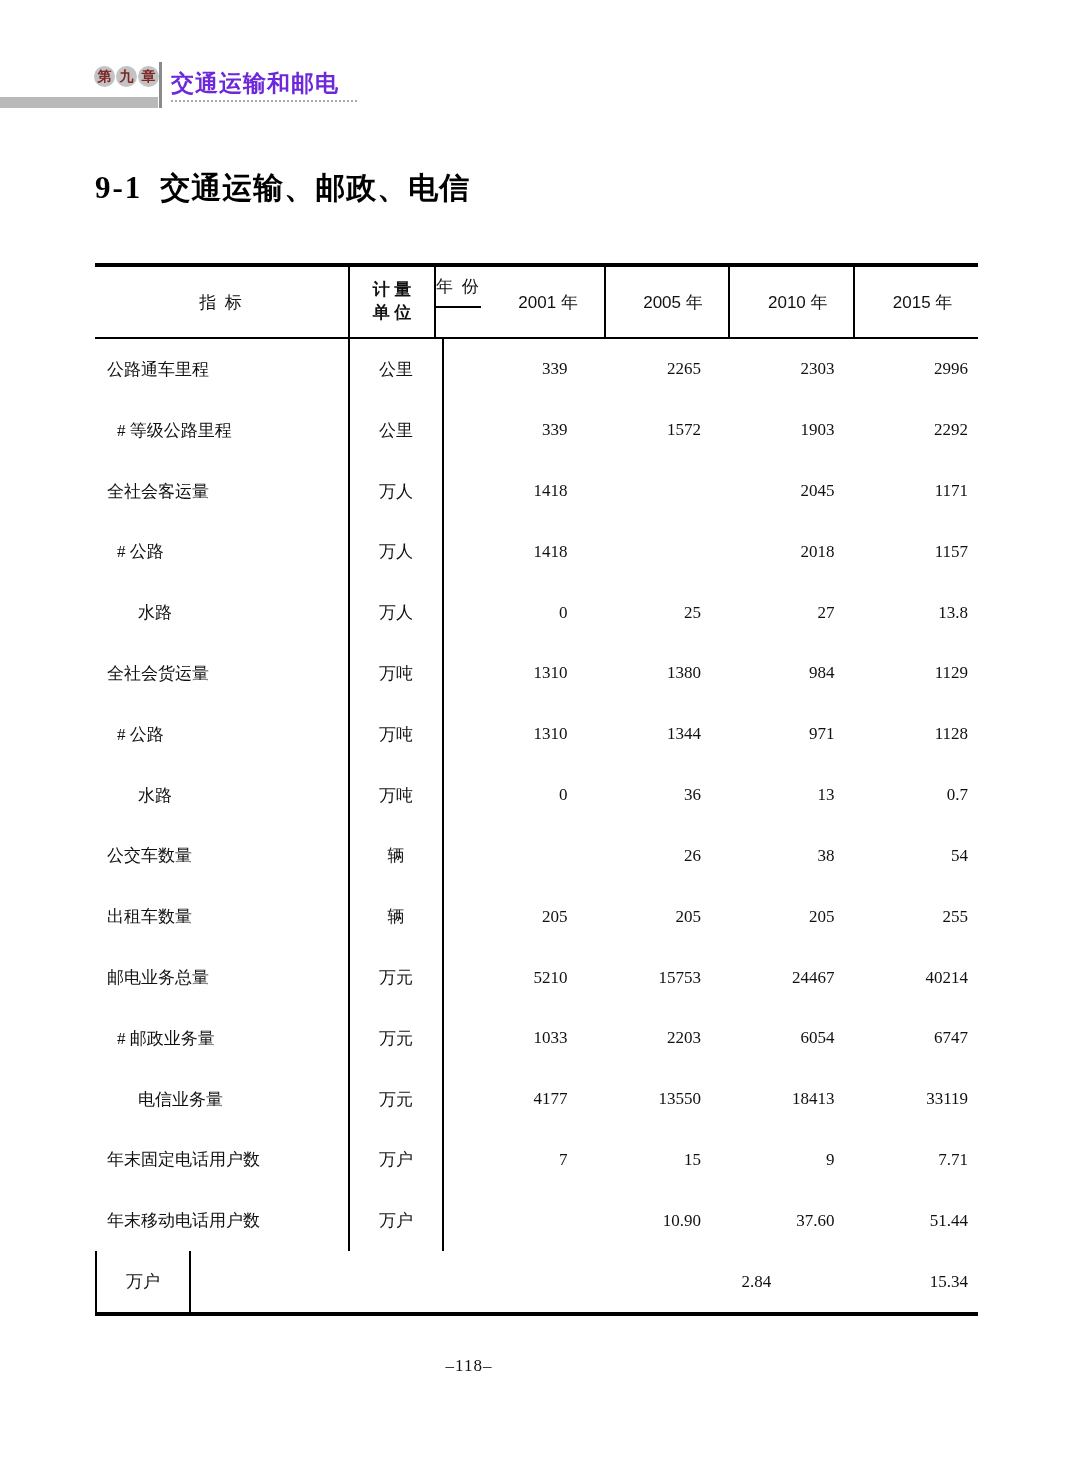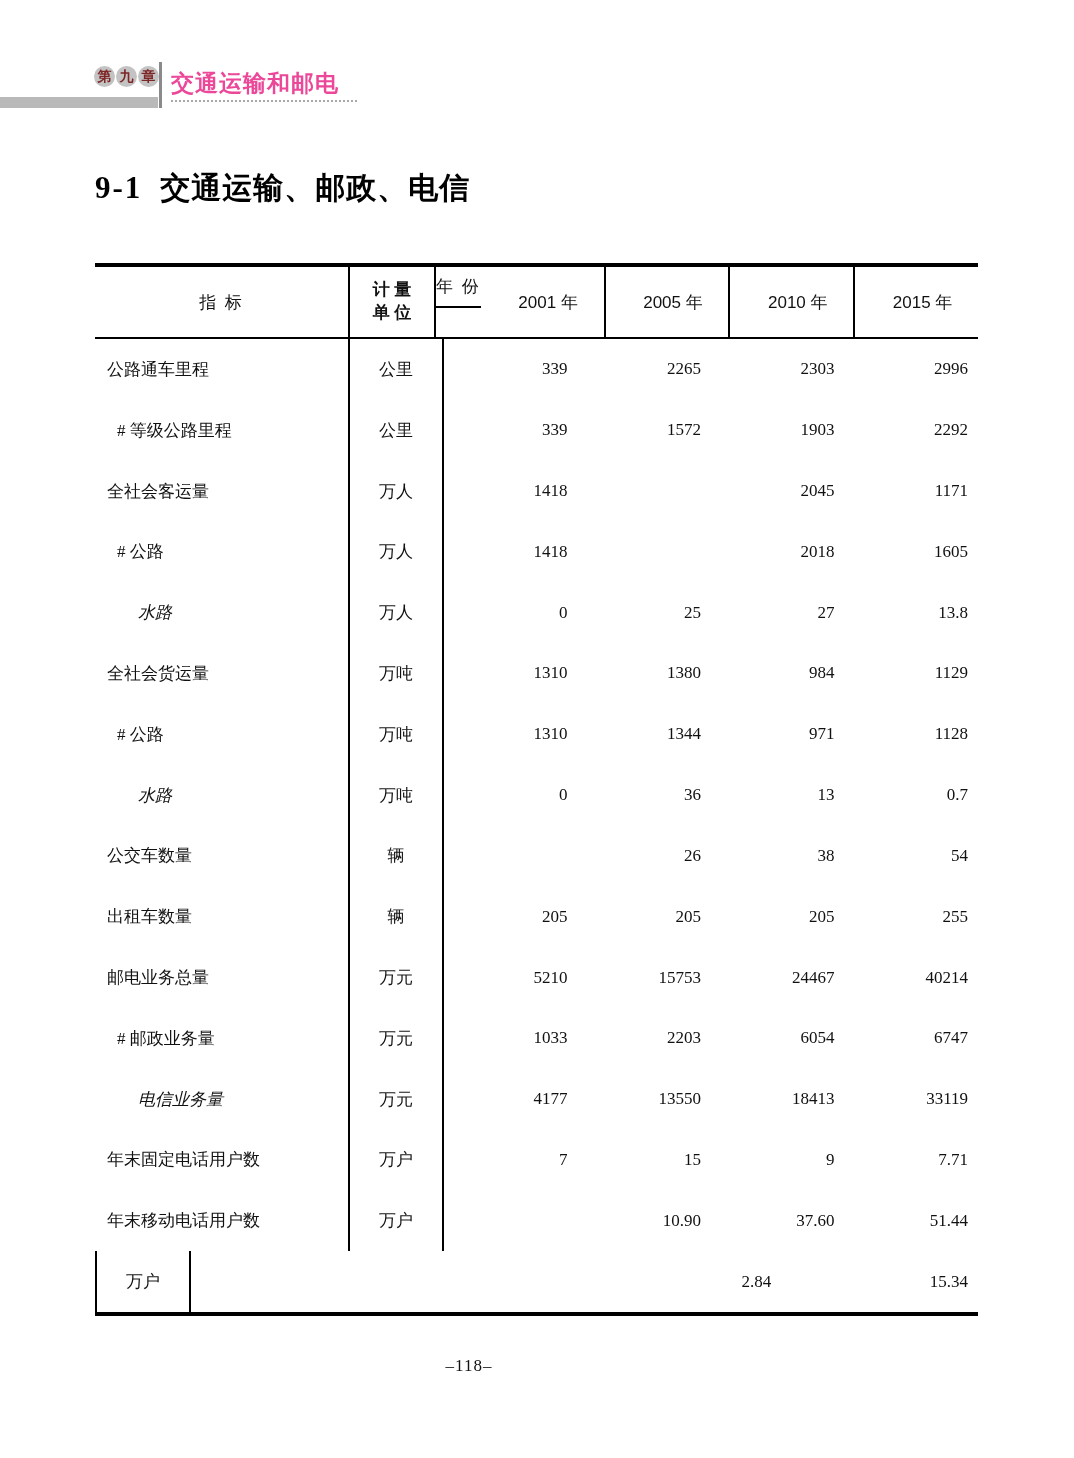--- a/index.html
+++ b/index.html
@@ -37,21 +37,21 @@
     width: 3px; height: 46px;
     background: #8a8a8a;
   }
   .chapter-title {
     position: absolute;
     left: 171px; top: 68px;
     font-family: "Liberation Sans", sans-serif;
     font-weight: bold;
     font-size: 23px;
     letter-spacing: 1px;
-    color: #ec4899;
+    color: #6d28d9;
   }
   .header-gray-bar {
     position: absolute;
     left: 0; top: 97px;
     width: 158px; height: 11px;
     background: #b9b9b9;
   }
   .chapter-title-underline {
     position: absolute;
     left: 171px; top: 100px;
@@ -142,21 +142,21 @@
   .c-ind {
     width: 253px;
     box-sizing: border-box;
     display: flex;
     align-items: center;
     padding-left: 12px;
     font-size: 17px;
     white-space: nowrap;
   }
   .trow.ind-1 .c-ind { padding-left: 22px; }
-  .trow.ind-2 .c-ind { padding-left: 43px; font-style: italic; }
+  .trow.ind-2 .c-ind { padding-left: 43px; }
   .c-unit {
     width: 96px;
     box-sizing: border-box;
     border-left: 2px solid #000;
     border-right: 2px solid #000;
     display: flex;
     align-items: center;
     justify-content: center;
     font-size: 17px;
   }
@@ -239,21 +239,21 @@
     <div class="c-val"></div>
     <div class="c-val">2045</div>
     <div class="c-val">1171</div>
   </div>
         <div class="trow ind-1">
     <div class="c-ind"># 公路</div>
     <div class="c-unit">万人</div>
     <div class="c-val">1418</div>
     <div class="c-val"></div>
     <div class="c-val">2018</div>
-    <div class="c-val">1605</div>
+    <div class="c-val">1157</div>
   </div>
         <div class="trow ind-2">
     <div class="c-ind">水路</div>
     <div class="c-unit">万人</div>
     <div class="c-val">0</div>
     <div class="c-val">25</div>
     <div class="c-val">27</div>
     <div class="c-val">13.8</div>
   </div>
         <div class="trow ind-0">

